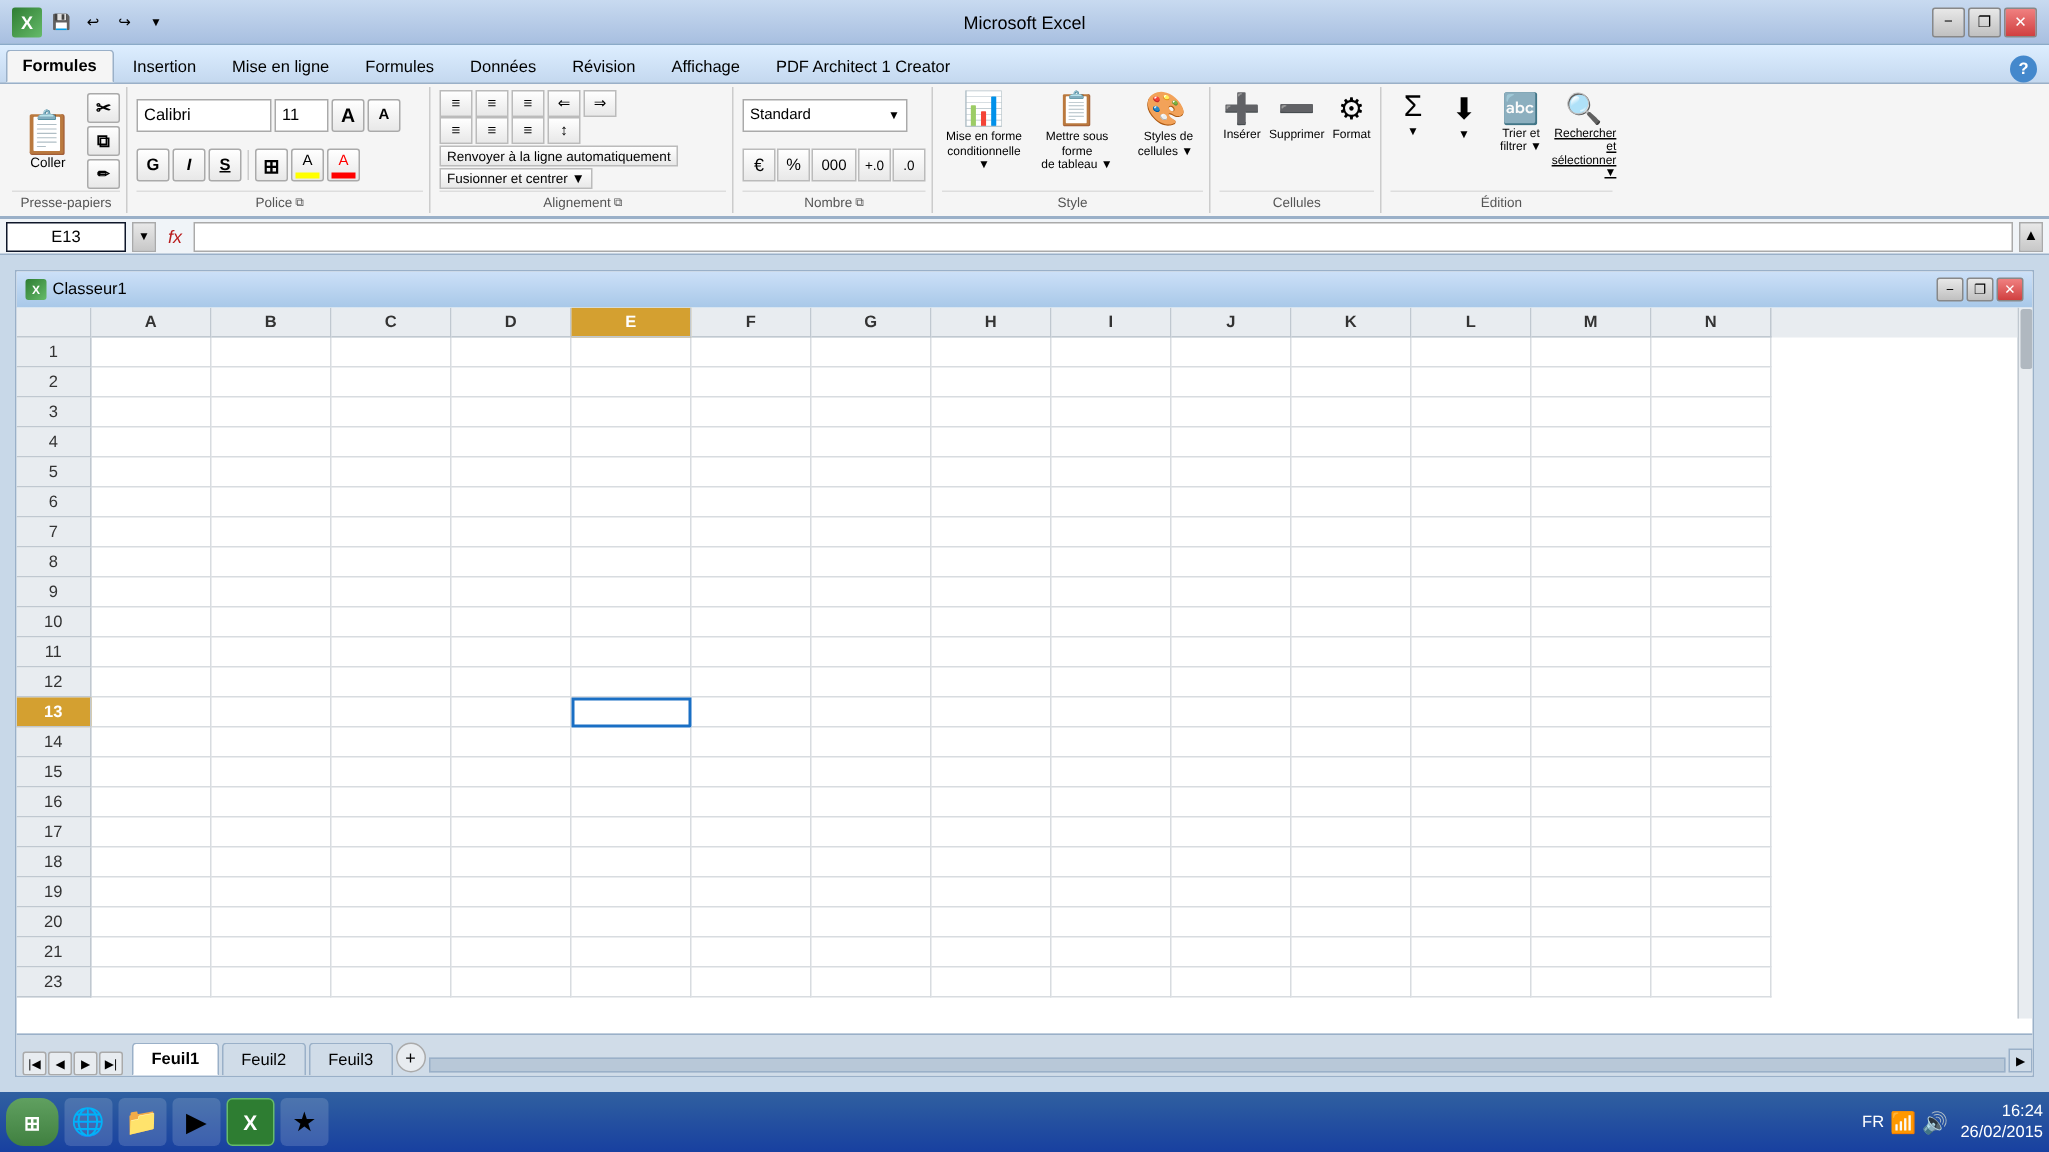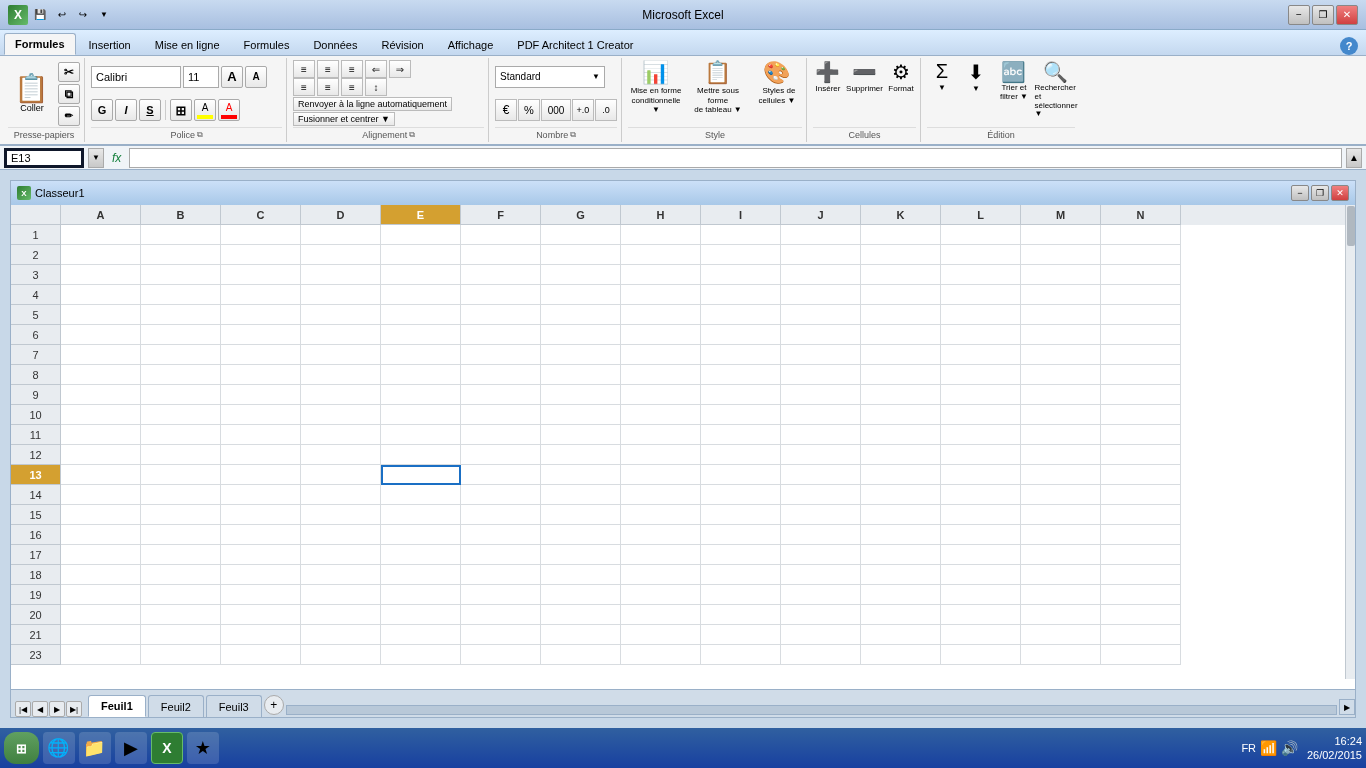--- a/index.html
+++ b/index.html
@@ -186,38 +186,38 @@
       height: 24px;
       background: #f0f4f8;
       border-bottom: 1px solid #9ab0c8;
       display: flex;
       align-items: center;
       padding: 0 4px;
       gap: 4px;
     }
     .cell-ref-box {
       width: 80px; height: 20px;
-      border: 3px solid #0f172a;
+      border: 1px solid #0f172a;
       padding: 1px 4px;
       font-size: 11px;
       background: white;
-      display: flex; align-items: center;
+      display: flex; align-items: center; justify-content: center;
     }
     .cell-ref-arrow {
       width: 16px; height: 20px;
       background: linear-gradient(to bottom, #e8e8e8, #c8c8c8);
       border: 1px solid #aaa;
       cursor: pointer;
       display: flex; align-items: center; justify-content: center;
       font-size: 8px;
     }
     .fx-btn {
       font-style: italic;
       font-size: 12px;
-      color: #15803d;
+      color: #b91c1c;
       padding: 0 4px;
     }
     .formula-input {
       flex: 1;
       height: 20px;
       border: 1px solid #aaa;
       padding: 1px 4px;
       font-size: 11px;
       background: white;
     }
@@ -677,21 +677,21 @@
         <div style="display:flex;flex-direction:column;align-items:center;cursor:pointer;width:30px;">
           <div style="font-size:20px;">⬇</div>
           <div style="font-size:8px;">▼</div>
         </div>
         <div style="display:flex;flex-direction:column;align-items:center;cursor:pointer;width:38px;">
           <div style="font-size:20px;">🔤</div>
           <div style="font-size:8px;text-align:center;line-height:1.1;">Trier et<br>filtrer ▼</div>
         </div>
         <div style="display:flex;flex-direction:column;align-items:center;cursor:pointer;width:38px;">
           <div style="font-size:20px;">🔍</div>
-          <div style="font-size:8px;text-align:left;line-height:1.1;">Rechercher et<br>sélectionner ▼</div>
+          <div style="font-size:8px;text-align:right;line-height:1.1;text-decoration:underline;">Rechercher et<br>sélectionner ▼</div>
         </div>
       </div>
       <div class="ribbon-group-label">Édition</div>
     </div>
 
   </div>
 
   <div class="formula-bar">
     <div class="cell-ref-box">
       <span>E13</span>

